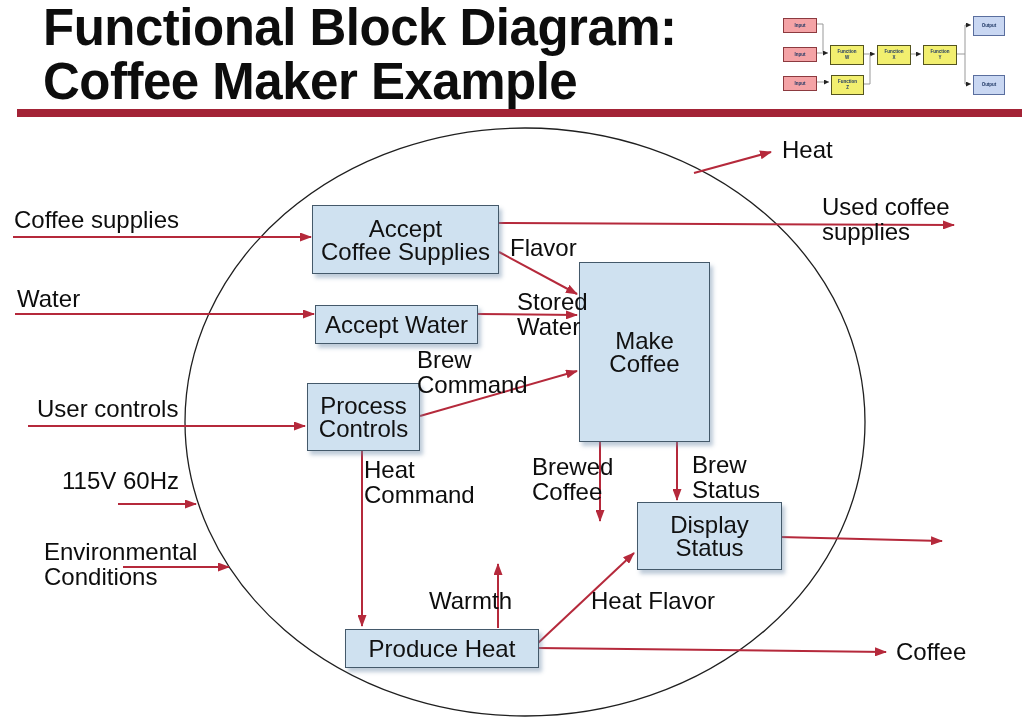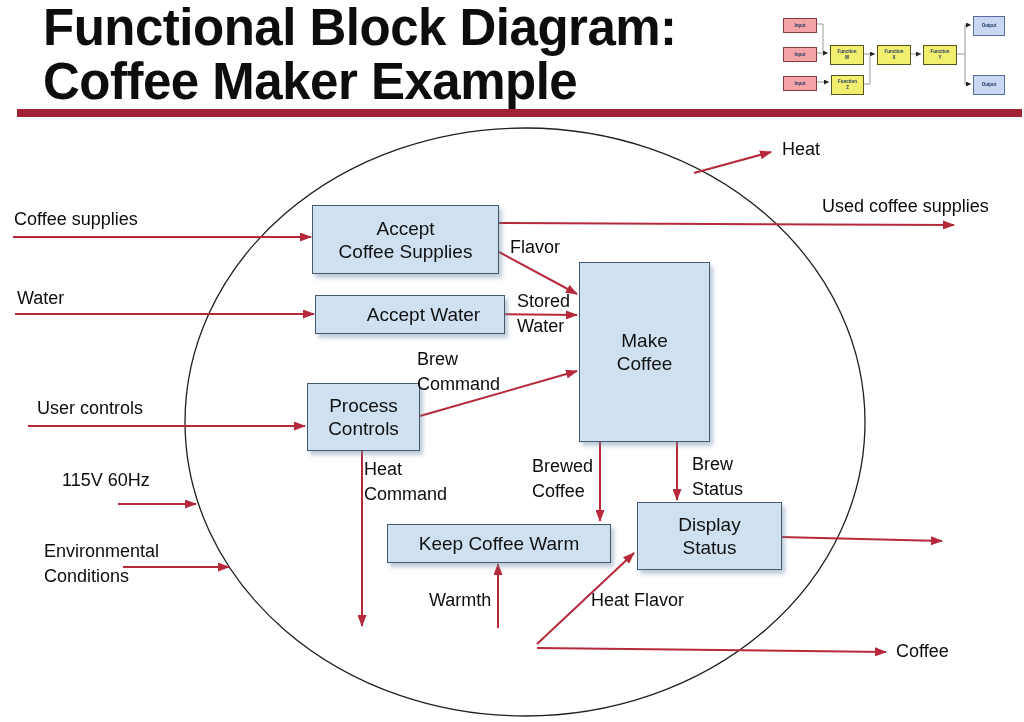--- a/index.html
+++ b/index.html
@@ -4,22 +4,22 @@
 <style>
   html,body{margin:0;padding:0;background:#fff;}
   .slide{position:relative;width:1024px;height:722px;background:#ffffff;overflow:hidden;
          font-family:"Liberation Sans", sans-serif;}
   .title{position:absolute;left:43px;top:1px;font-size:51px;line-height:54px;font-weight:bold;
          color:#0d0d0d;white-space:pre-line;letter-spacing:-0.5px;}
   .rule{position:absolute;left:17px;top:109px;width:1005px;height:8px;background:#a32336;}
   .main-svg{position:absolute;left:0;top:0;}
   .block{position:absolute;display:flex;align-items:center;justify-content:center;text-align:center;
          background:#cfe1f0;border:1px solid #44596a;box-shadow:3px 4px 4px rgba(110,140,170,.45);
-         font-size:19px;line-height:23px;color:#111;white-space:pre-line;}
-  .lbl{position:absolute;font-size:18px;line-height:25px;color:#0d0d0d;white-space:pre-line;}
+         font-size:24px;line-height:23px;color:#111;white-space:pre-line;}
+  .lbl{position:absolute;font-size:24px;line-height:25px;color:#0d0d0d;white-space:pre-line;}
   .mini{position:absolute;left:770px;top:5px;width:248px;height:95px;}
   .mini-svg{position:absolute;left:0;top:0;}
   .m-box{position:absolute;display:flex;align-items:center;justify-content:center;text-align:center;
          font-size:4.5px;font-weight:bold;color:#1f3864;line-height:1.25;white-space:pre-line;}
   .m-in{background:#f4a3a6;border:1px solid #8c3a3f;}
   .m-fn{background:#f2ef6f;border:1px solid #55551f;}
   .m-out{background:#c9d7f2;border:1px solid #5a6e9e;}
 </style>
 </head>
 <body>
@@ -86,28 +86,28 @@
       <line x1="362" y1="449" x2="362" y2="626" marker-end="url(#mk-red)"></line>
       <line x1="600" y1="441" x2="600" y2="521" marker-end="url(#mk-red)"></line>
       <line x1="677" y1="441" x2="677" y2="500" marker-end="url(#mk-red)"></line>
       <line x1="498" y1="628" x2="498" y2="564" marker-end="url(#mk-red)"></line>
       <line x1="537" y1="644" x2="634" y2="553" marker-end="url(#mk-red)"></line>
     </g>
   </svg>
 
   <div class="block" style="left:312px;top:205px;width:185px;height:67px;">Accept
 Coffee Supplies</div>
-  <div class="block" style="left:315px;top:295px;width:161px;height:37px;padding-left:27px;">Accept Water</div>
+  <div class="block" style="left:315px;top:305px;width:161px;height:37px;">Accept Water</div>
   <div class="block" style="left:307px;top:383px;width:111px;height:66px;">Process
 Controls</div>
   <div class="block" style="left:579px;top:262px;width:129px;height:178px;">Make
 Coffee</div>
-  <div class="block" style="left:387px;top:524px;width:222px;height:37px;">Keep Coffee Warm</div>
   <div class="block" style="left:637px;top:502px;width:143px;height:66px;">Display
 Status</div>
+  <div class="block" style="left:345px;top:629px;width:192px;height:37px;">Produce Heat</div>
 
   <div class="lbl" style="left:14px;top:207px;">Coffee supplies</div>
   <div class="lbl" style="left:17px;top:286px;">Water</div>
   <div class="lbl" style="left:37px;top:396px;">User controls</div>
   <div class="lbl" style="left:62px;top:468px;">115V 60Hz</div>
   <div class="lbl" style="left:0px;top:539px;padding-left:44px;">Environmental
 Conditions</div>
   <div class="lbl" style="left:782px;top:137px;">Heat</div>
   <div class="lbl" style="left:822px;top:194px;">Used coffee supplies</div>
   <div class="lbl" style="left:896px;top:639px;">Coffee</div>

